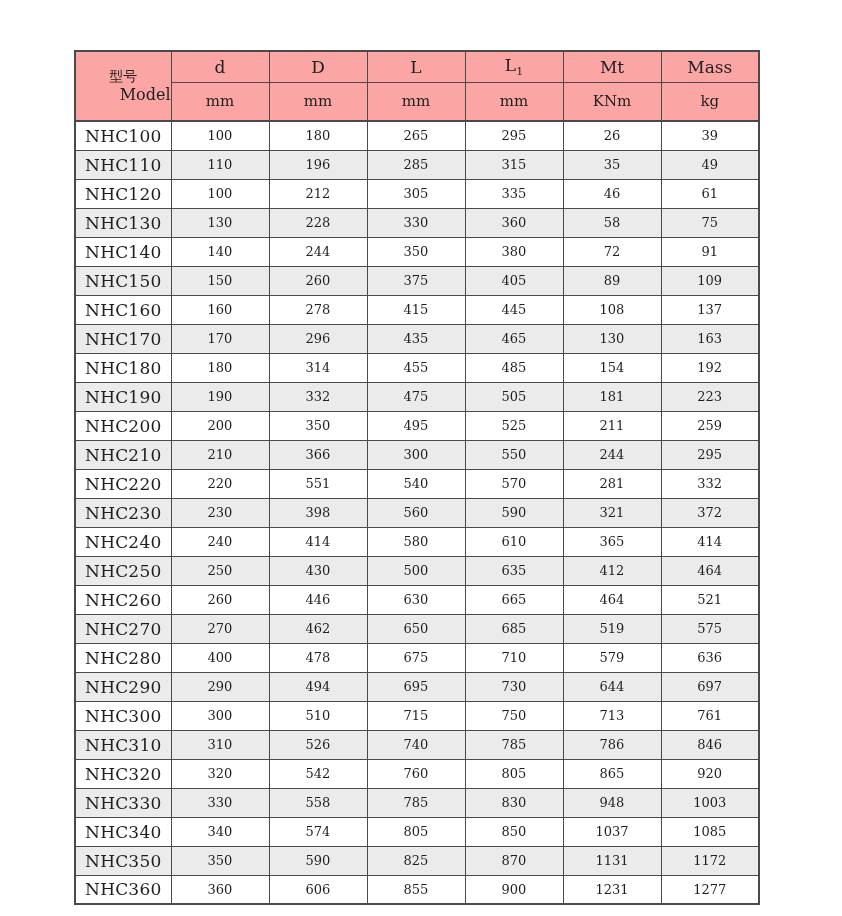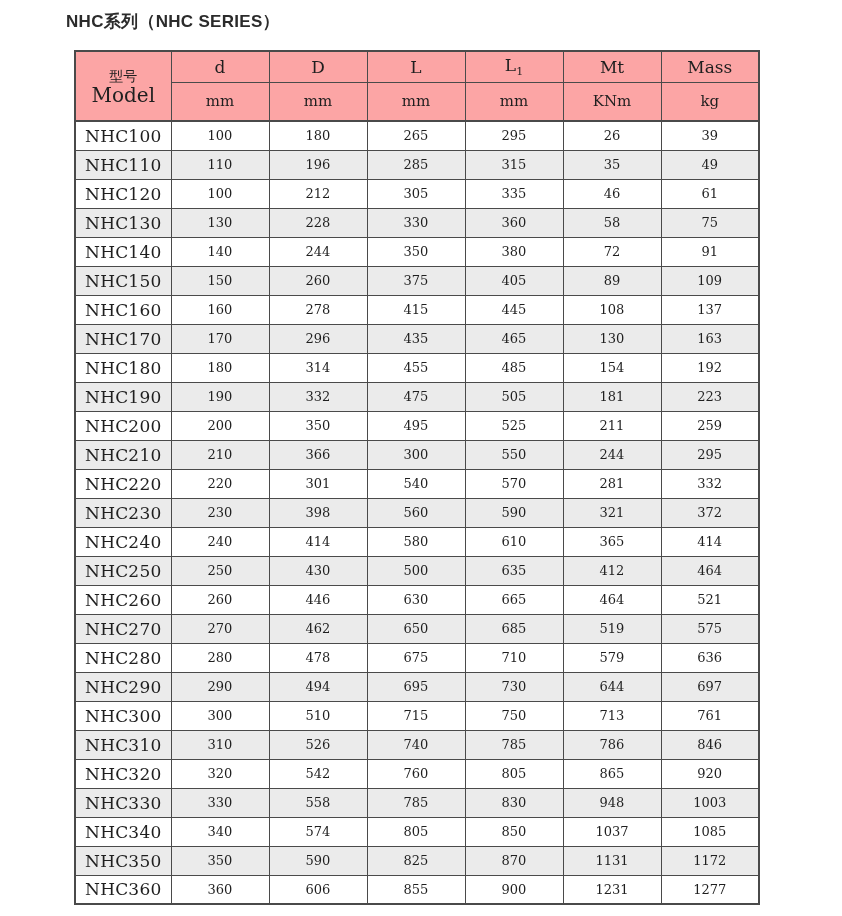--- a/index.html
+++ b/index.html
@@ -39,33 +39,32 @@
     text-align: center;
     vertical-align: middle;
     padding: 0;
   }
   col.c-model { width: 96px; }
   col.c-val { width: 98px; }
   thead th { background: #fca5a5; font-weight: normal; }
   thead { border-bottom: 2px solid #4a4a4a; }
   th.model-th { height: 62px; }
   .model-zh { font-size: 14px; line-height: 18px; font-family: "DejaVu Sans", sans-serif; }
-  .model-en { font-size: 20px; line-height: 20px; }
+  .model-en { font-size: 16px; line-height: 20px; text-align: right; }
   tr.hdr-names th { height: 31px; font-size: 17px; }
   tr.hdr-names th sub { font-size: 11px; }
   tr.hdr-units th { height: 39px; font-size: 15px; }
   tbody td { height: 29px; font-size: 13px; background: #ffffff; }
   tbody td.model-cell { font-size: 17px; letter-spacing: 0.2px; }
   tbody tr:nth-child(even) td { background: #ebebeb; }
 </style>
 </head>
 <body>
 
 <div class="page">
-  <div class="title">NHC系列（NHC SERIES）</div>
 
   <table class="spec">
     <colgroup>
       <col class="c-model">
       <col class="c-val">
         <col class="c-val">
         <col class="c-val">
       <col class="c-val">
         <col class="c-val">
         <col class="c-val">
@@ -197,21 +196,21 @@
           <td>210</td>
           <td>366</td>
           <td>300</td>
           <td>550</td>
           <td>244</td>
           <td>295</td>
         </tr>
         <tr>
           <td class="model-cell">NHC220</td>
           <td>220</td>
-          <td>301</td>
+          <td>551</td>
           <td>540</td>
           <td>570</td>
           <td>281</td>
           <td>332</td>
         </tr>
         <tr>
           <td class="model-cell">NHC230</td>
           <td>230</td>
           <td>398</td>
           <td>560</td>
@@ -250,21 +249,21 @@
           <td class="model-cell">NHC270</td>
           <td>270</td>
           <td>462</td>
           <td>650</td>
           <td>685</td>
           <td>519</td>
           <td>575</td>
         </tr>
         <tr>
           <td class="model-cell">NHC280</td>
-          <td>280</td>
+          <td>400</td>
           <td>478</td>
           <td>675</td>
           <td>710</td>
           <td>579</td>
           <td>636</td>
         </tr>
         <tr>
           <td class="model-cell">NHC290</td>
           <td>290</td>
           <td>494</td>

